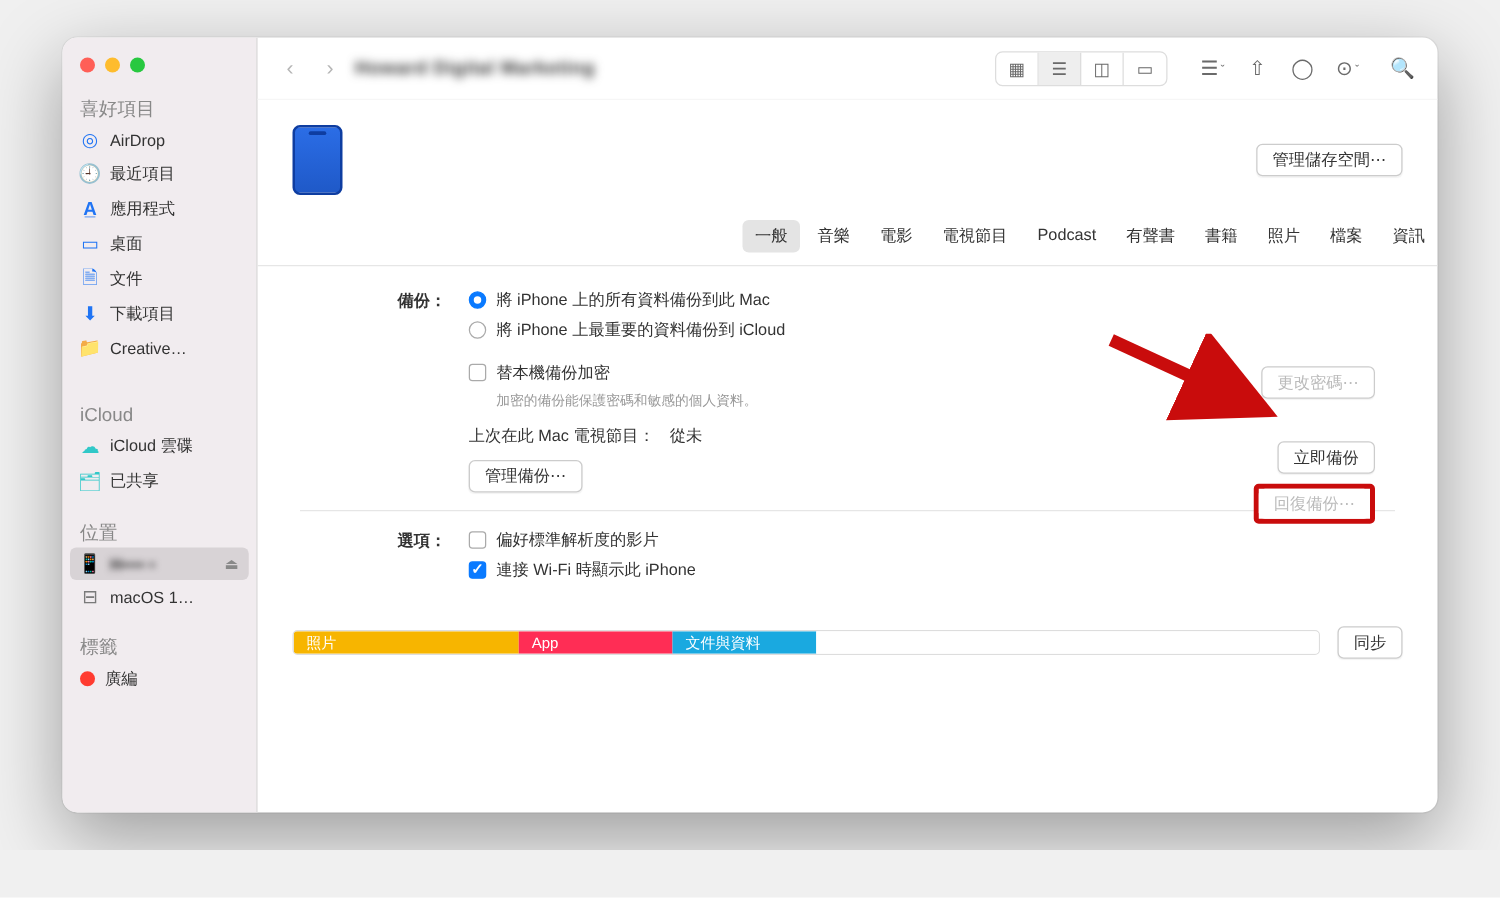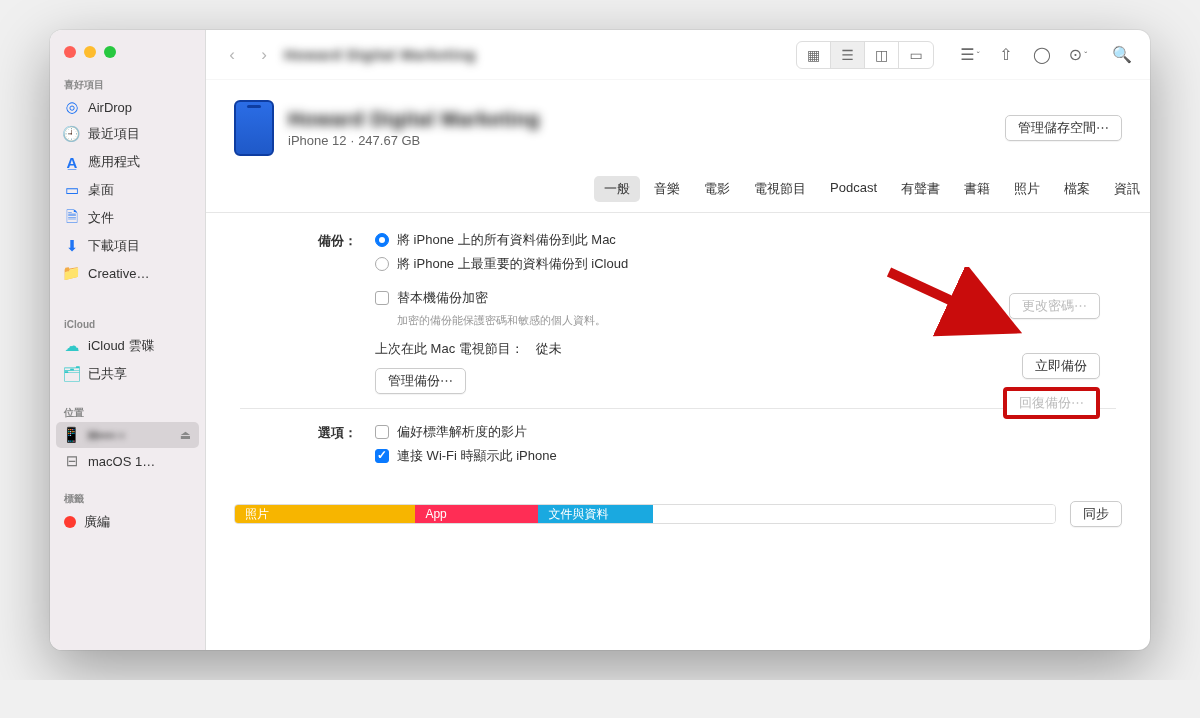--- a/index.html
+++ b/index.html
@@ -2,21 +2,21 @@
 <html><head>
 <meta charset="utf-8">
 <style>
 * { margin:0; padding:0; box-sizing:border-box; font-family:-apple-system,BlinkMacSystemFont,"Helvetica Neue",sans-serif; }
 body { background:#f0f0f0; display:flex; justify-content:center; align-items:flex-start; padding:30px; }
 .window { width:1100px; height:620px; background:#fff; border-radius:12px; box-shadow:0 20px 60px rgba(0,0,0,0.35),0 0 0 1px rgba(0,0,0,0.05); overflow:hidden; display:flex; }
 .sidebar { width:156px; background:#f1ecef; border-right:1px solid #dcdcdc; display:flex; flex-direction:column; font-size:13px; }
 .traffic { display:flex; gap:8px; padding:16px 14px 12px; }
 .dot { width:12px; height:12px; border-radius:50%; }
 .red{background:#ff5f57}.yellow{background:#febc2e}.green{background:#28c840}
-.sec-header{color:#888;font-size:10px;font-weight:700;padding:8px 14px 2px}
+.sec-header{color:#888;font-size:15px;font-weight:400;padding:8px 14px 2px}
 .sb-item{display:flex;align-items:center;gap:8px;padding:5px 14px;color:#333;cursor:default}
 .sb-item.sel{background:#d8d3d6;border-radius:5px;margin:0 6px;padding:5px 8px}
 .sb-icon{width:16px;height:16px;display:flex;align-items:center;justify-content:center;color:#2074f4;font-size:15px}
 .sb-icon.gray{color:#7a7a7a}
 .sb-label{flex:1;white-space:nowrap;overflow:hidden;text-overflow:ellipsis}
 .eject{color:#888;font-size:12px}
 .tag-dot{width:12px;height:12px;border-radius:50%;background:#ff3b30}
 .main{flex:1;display:flex;flex-direction:column}
 .toolbar{height:50px;display:flex;align-items:center;padding:0 14px;gap:8px;border-bottom:1px solid #f6f6f6}
 .nav-btn{width:24px;height:28px;display:flex;align-items:center;justify-content:center;color:#b6b6b6;font-size:17px}
@@ -145,24 +145,20 @@
       </div>
       <div class="tb-ic tb-dd" style="margin-left:14px">☰ <span style="font-size:9px">ˇ</span></div>
       <div class="tb-ic">⇧</div>
       <div class="tb-ic">◯</div>
       <div class="tb-ic tb-dd">⊙ <span style="font-size:9px">ˇ</span></div>
       <div class="tb-ic tb-search">🔍</div>
     </div>
 
     <div class="device-header">
       <div class="phone-ic"></div>
-      <div class="device-info">
-        <div class="title-blur-sm">Howard Digital Marketing</div>
-        <div class="sub"><span>iPhone 12</span> · <span>247.67 GB</span></div>
-      </div>
       <button class="btn manage-storage">管理儲存空間⋯</button>
     </div>
 
     <div class="tabs">
       <div class="tab active">一般</div>
       <div class="tab">音樂</div>
       <div class="tab">電影</div>
       <div class="tab">電視節目</div>
       <div class="tab">Podcast</div>
       <div class="tab">有聲書</div>

